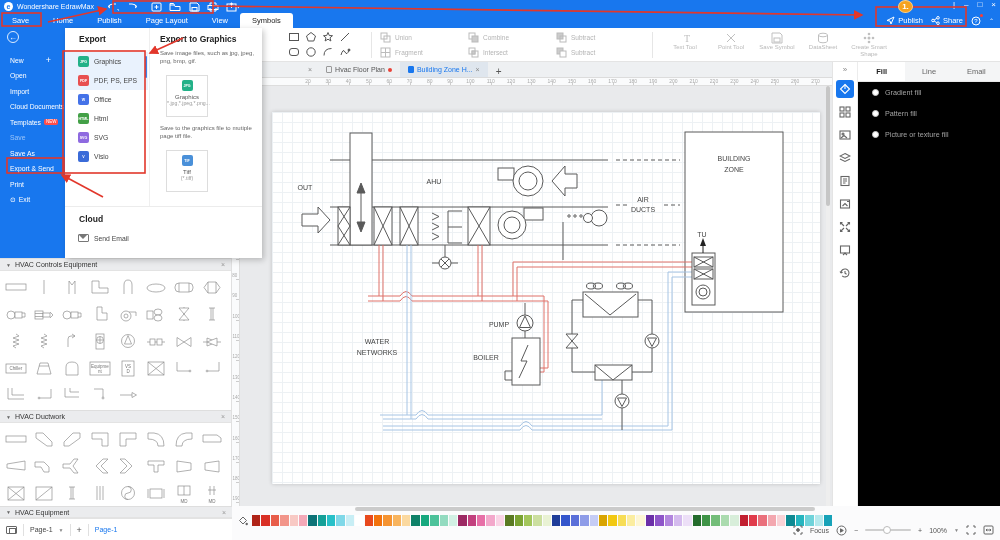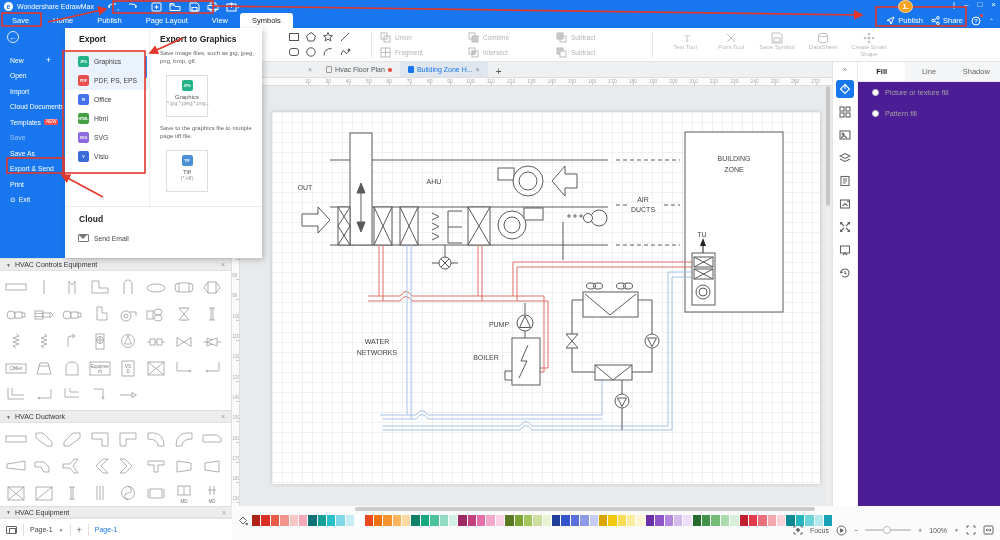--- a/index.html
+++ b/index.html
@@ -99,21 +99,21 @@
   .sym-cell { width:28px; height:27px; display:flex; align-items:center; justify-content:center;}
   .sym-cell svg { stroke:#8f8f8f; fill:#fff; stroke-width:.7;}
 
   
   #rstrip { position:absolute; left:832px; top:34px; width:26px; bottom:0; background:#fff; border-left:1px solid #e4e4e4; border-right:1px solid #ececec; z-index:5; display:flex; flex-direction:column; align-items:center; padding-top:3px;}
   #rstrip .chev { color:#8a8a8a; font-size:8px; margin-bottom:6px;}
   .rs-ic { width:18px; height:18px; margin-bottom:5px; display:flex; align-items:center; justify-content:center; border-radius:3px;}
   .rs-ic svg { stroke:#666; fill:none; stroke-width:1.1;}
   .rs-ic.active { background:#1877ee; }
   .rs-ic.active svg { stroke:#fff; }
-  #rpanel { position:absolute; left:858px; top:34px; right:0; bottom:0; background:#4c1d95; z-index:5;}
+  #rpanel { position:absolute; left:858px; top:34px; right:0; bottom:0; background:#000000; z-index:5;}
   #rtabs { display:flex; height:20px; background:#f4f5f6; border-bottom:1px solid #e8e8e8;}
   .rtab { flex:1; text-align:center; line-height:20px; font-size:7.5px; color:#666;}
   .rtab.active { background:#fff; color:#222; font-weight:bold;}
   .fill-opt { display:flex; align-items:center; gap:6px; padding:6px 0 6px 14px; font-size:7.2px; color:#a3a3a3;}
   .radio { width:7px; height:7px; border:1px solid #c8c8c8; border-radius:50%; position:relative; background:#fff;}
   .radio.on:after { content:""; position:absolute; left:1.5px; top:1.5px; width:3px; height:3px; border-radius:50%; background:#9a9a9a;}
 
   
   #bottom { position:absolute; left:0; top:506px; width:1000px; height:34px; background:#fbfbfc;}
   #bl { position:absolute; left:0; top:0; width:232px; height:34px; background:#fff;}
@@ -1089,30 +1089,34 @@
           <svg width="12" height="12">
             <path d="M2,6 a4,4 0 1 1 1.2,2.8 M2,6 l-1,-1.5 M2,6 l1.6,-.8 M6,4 v2.3 l1.6,1"></path>
           </svg>
         </div>
     </div>
 
     <div id="rpanel">
       <div id="rtabs">
           <span class="rtab active">Fill</span>
           <span class="rtab">Line</span>
-          <span class="rtab">Shadow</span>
+          <span class="rtab">Email</span>
         </div>
       <div id="fill-options">
           <div class="fill-opt">
       <span class="radio"></span>
-            <span>Picture or texture fill</span>
+            <span>Gradient fill</span>
           </div>
           <div class="fill-opt">
       <span class="radio"></span>
             <span>Pattern fill</span>
+          </div>
+          <div class="fill-opt">
+      <span class="radio"></span>
+            <span>Picture or texture fill</span>
           </div>
         </div>
     </div>
   </div>
 
   <div id="bottom">
     <div id="bl">
       <div id="hvac-equip-head" class="sec-head">
         <span class="tri">▼</span>
         <span>HVAC Equipment</span>

